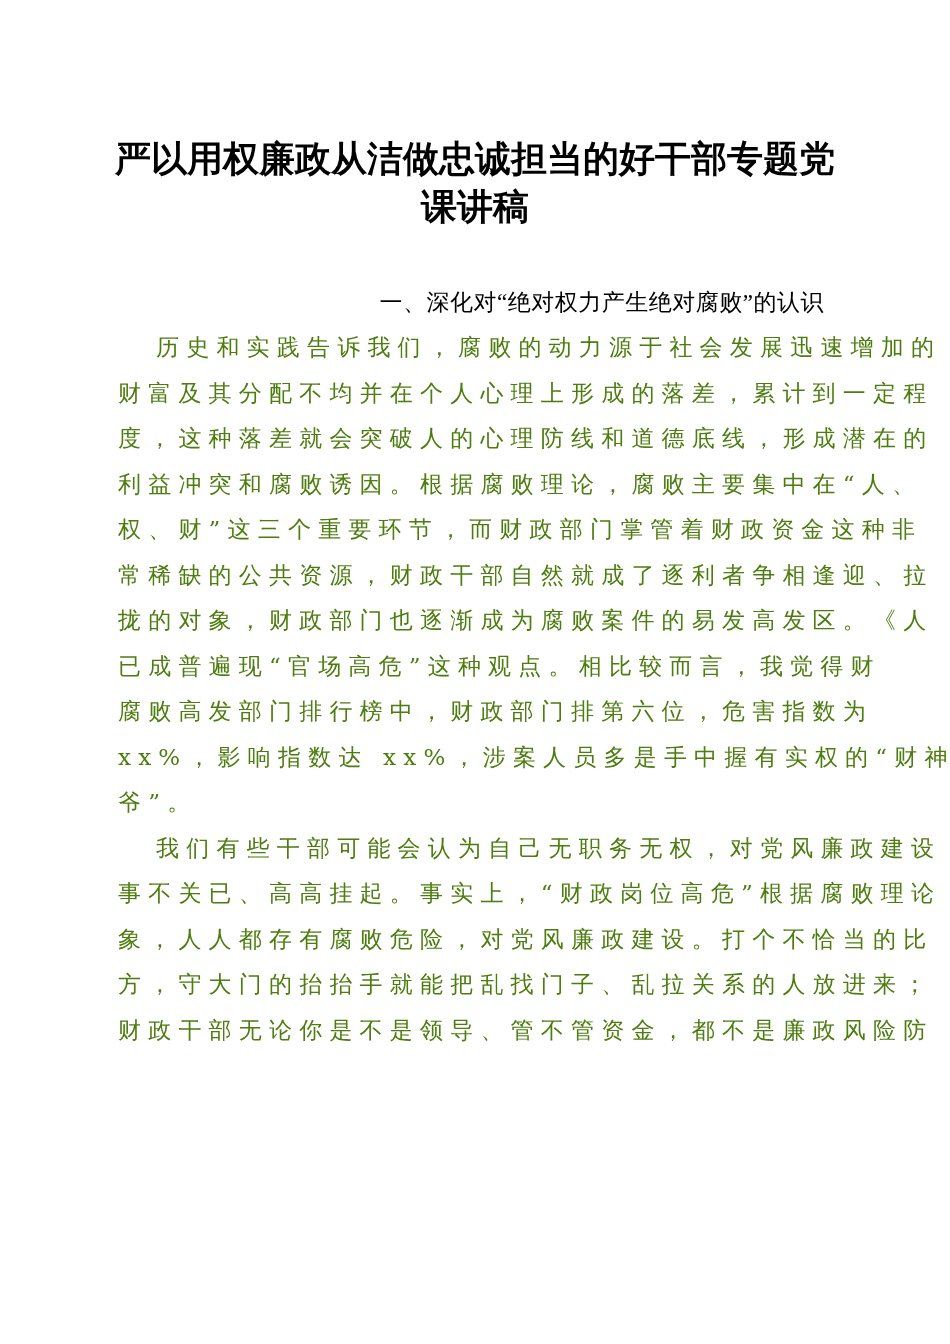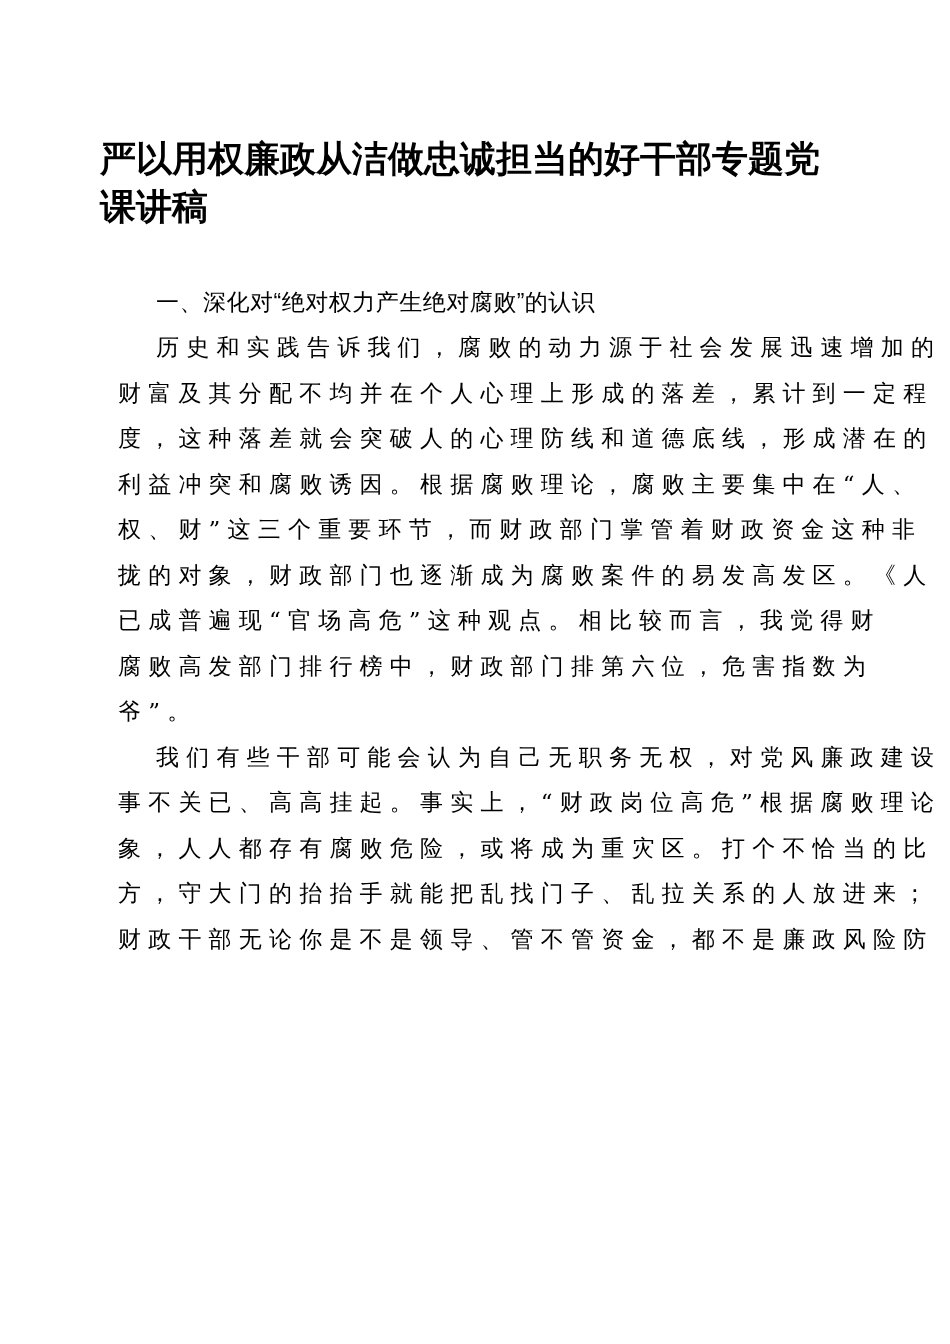--- a/index.html
+++ b/index.html
@@ -20,20 +20,21 @@
     top: 0;
     width: 950px;
     height: 1344px;
     background: #ffffff;
   }
   .title {
     position: absolute;
     left: 100px;
     top: 134px;
     width: 750px;
+    text-align: center;
     font-family: "DejaVu Serif", "Liberation Serif", serif;
     font-weight: bold;
     font-size: 36px;
     line-height: 48px;
     letter-spacing: 0px;
     color: #000000;
   }
   .title .tline {
     display: block;
     white-space: nowrap;
@@ -42,34 +43,35 @@
     position: absolute;
     left: 118px;
     top: 280px;
     width: 706px;
   }
   .heading {
     display: block;
     height: 45px;
     line-height: 45px;
     padding-left: 38px;
-    font-family: Liberation Sans, sans-serif;
+    font-family: Liberation Serif, serif;
     font-size: 23px;
     font-weight: normal;
     color: #000000;
     white-space: nowrap;
     letter-spacing: 0.5px;
+    text-align: right;
   }
   .line {
     display: block;
     height: 45.5px;
     line-height: 45.5px;
     font-family: "DejaVu Serif", "Liberation Serif", serif;
     font-size: 23px;
-    color: #000000;
+    color: #4d7c0f;
     white-space: nowrap;
     letter-spacing: 7.2px;
     text-align: justify;
     text-align-last: justify;
   }
   .line.indent {
     padding-left: 38px;
   }
   .line.last {
     text-align-last: left;
@@ -87,28 +89,30 @@
 
   <div class="body">
     <span class="heading">一、深化对“绝对权力产生绝对腐败”的认识</span>
 
     <div>
       <span class="line indent">历史和实践告诉我们，腐败的动力源于社会发展迅速增加的</span>
       <span class="line">财富及其分配不均并在个人心理上形成的落差，累计到一定程</span>
       <span class="line">度，这种落差就会突破人的心理防线和道德底线，形成潜在的</span>
       <span class="line">利益冲突和腐败诱因。根据腐败理论，腐败主要集中在“人、</span>
       <span class="line">权、财”这三个重要环节，而财政部门掌管着财政资金这种非</span>
+      <span class="line">常稀缺的公共资源，财政干部自然就成了逐利者争相逢迎、拉</span>
       <span class="line">拢的对象，财政部门也逐渐成为腐败案件的易发高发区。《人</span>
       <span class="line">已成普遍现“官场高危”这种观点。相比较而言，我觉得财</span>
       <span class="line">腐败高发部门排行榜中，财政部门排第六位，危害指数为</span>
+      <span class="line">xx%，影响指数达 xx%，涉案人员多是手中握有实权的“财神</span>
       <span class="line last">爷”。</span>
     </div>
 
     <div>
       <span class="line indent">我们有些干部可能会认为自己无职务无权，对党风廉政建设</span>
       <span class="line">事不关已、高高挂起。事实上，“财政岗位高危”根据腐败理论</span>
-      <span class="line">象，人人都存有腐败危险，或将成为重灾区。打个不恰当的比</span>
+      <span class="line">象，人人都存有腐败危险，对党风廉政建设。打个不恰当的比</span>
       <span class="line">方，守大门的抬抬手就能把乱找门子、乱拉关系的人放进来；</span>
       <span class="line">财政干部无论你是不是领导、管不管资金，都不是廉政风险防</span>
     </div>
   </div>
 
 </div>
 
 </body></html>

